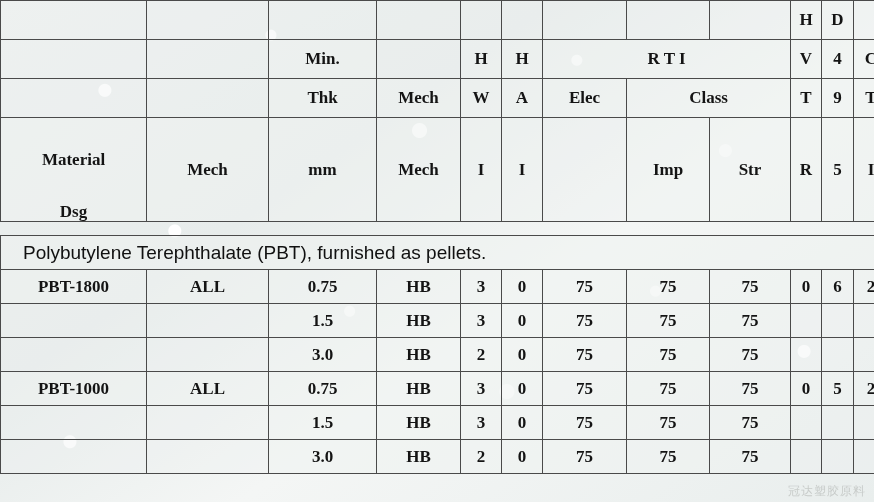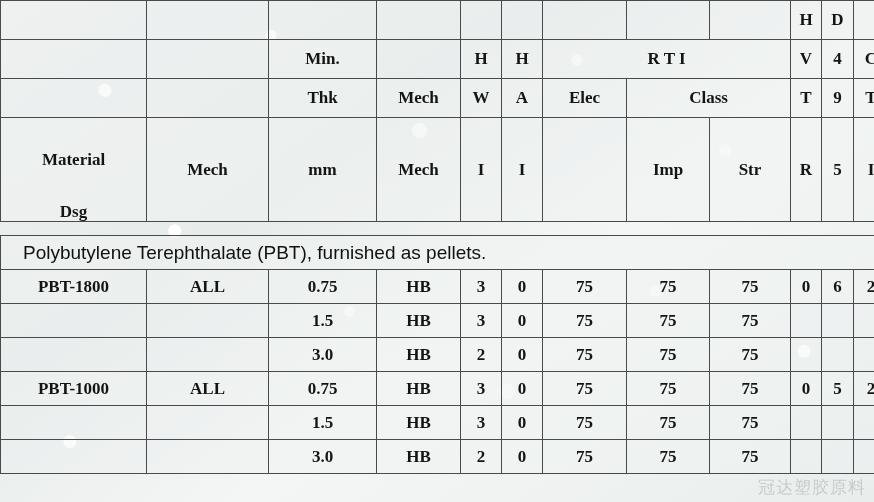--- a/index.html
+++ b/index.html
@@ -89,21 +89,21 @@
   .watermark {
     position: absolute;
     right: 8px;
     bottom: 4px;
     text-align: center;
     font-family: "Liberation Sans", sans-serif;
     color: #c8ccca;
     line-height: 1.2;
     pointer-events: none;
   }
-  .watermark .wm1 { font-size: 17px; letter-spacing: 1px; }
+  .watermark .wm1 { font-size: 12px; letter-spacing: 1px; }
   .watermark .wm2 { font-size: 15px; }
 </style>
 </head>
 <body>
 
 <div class="bg"></div>
 
 <table id="header-table">
   <colgroup>
     <col style="width:146px">

